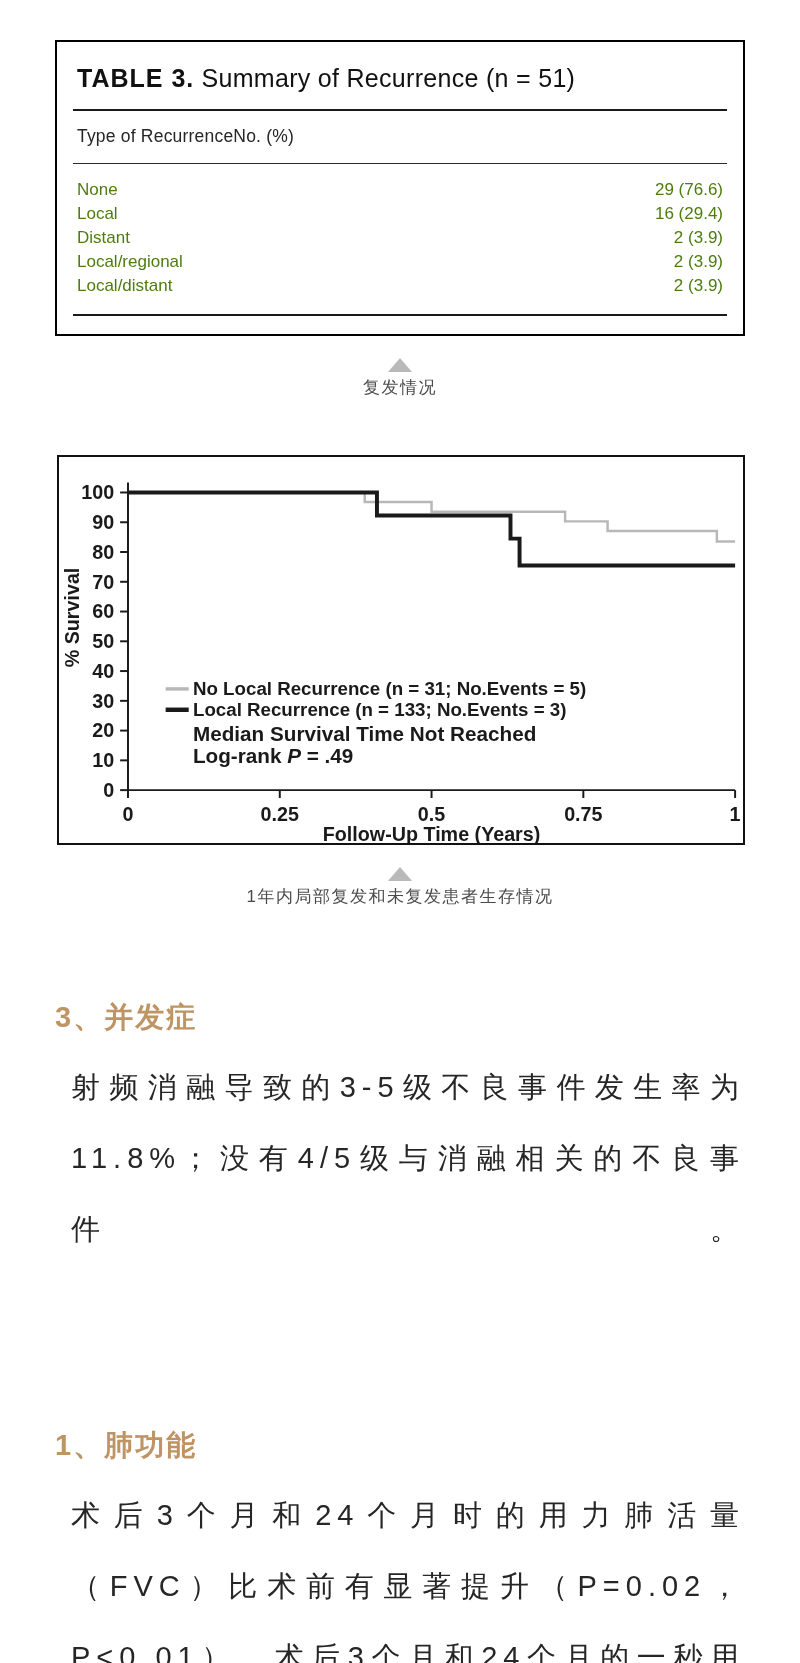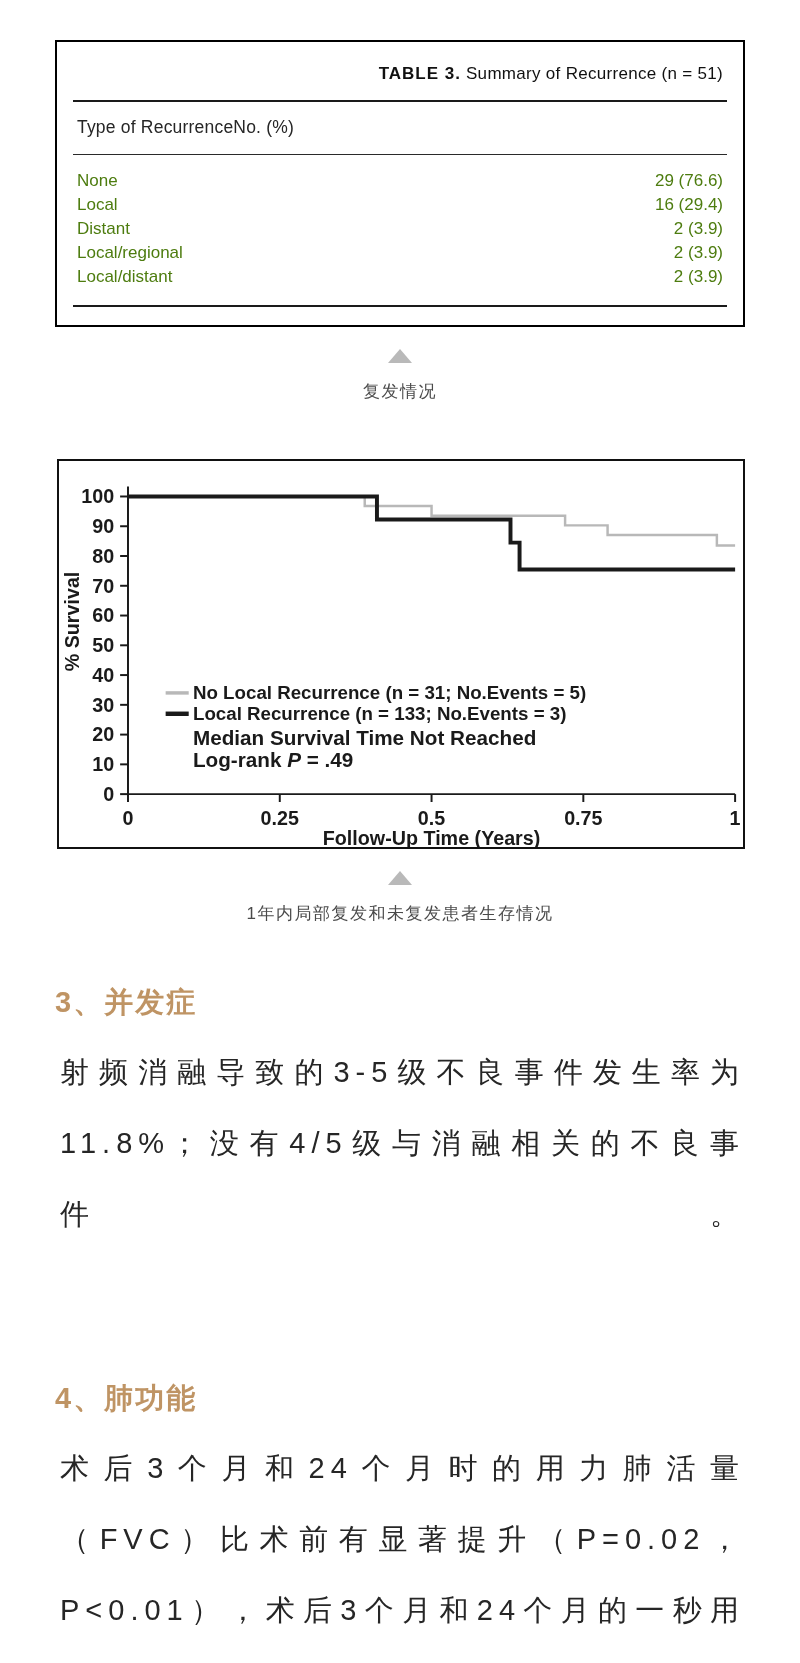--- a/index.html
+++ b/index.html
@@ -1,47 +1,47 @@
 <!DOCTYPE html>
 <html><head>
 <meta charset="utf-8">
 <style>
   html,body{margin:0;padding:0;background:#ffffff;width:800px;height:1663px;overflow:hidden;
     font-family:"Liberation Sans","DejaVu Sans",sans-serif;}
   .page{width:800px;position:relative;}
 
   
   .table-card{margin:40px 55px 0 55px;border:2px solid #000;padding:20px 16px 16px 16px;background:#fff;}
-  .table-title{font-size:17px;color:#111;padding:2px 4px 16px 4px;letter-spacing:.3px;text-align:right;}
+  .table-title{font-size:25px;color:#111;padding:2px 4px 16px 4px;letter-spacing:.3px;}
   .table-title .tt-label{font-weight:bold;letter-spacing:1px;}
   .rule{height:0;border:none;}
   .rule-thick{border-top:2.5px solid #1a1a1a;}
   .rule-thin{border-top:1.5px solid #2a2a2a;}
   .thead-row{display:flex;align-items:baseline;
     font-size:17.5px;color:#262626;padding:15px 4px 16px 4px;letter-spacing:.2px;}
   .tbody{padding:14px 4px 16px 4px;}
   .trow{display:flex;justify-content:space-between;font-size:17px;line-height:24px;color:#4d7c0f;}
   .tbody-bottom-gap{height:2px;}
 
   
   .fig-block{text-align:center;margin-top:22px;}
   .tri-up{display:inline-block;width:0;height:0;
     border-left:12px solid transparent;border-right:12px solid transparent;
     border-bottom:14px solid #b9b9b9;}
-  .fig-caption{margin-top:13px;font-size:17px;color:#4a4a4a;letter-spacing:1.5px;}
+  .fig-caption{font-size:17px;color:#4a4a4a;letter-spacing:1.5px;}
 
   
   .chart-card{margin:56px 55px 0 57px;border:2px solid #111;background:#fff;}
   .chart-card svg{display:block;width:100%;height:auto;}
 
   
   .sections{margin:0 55px;}
-  .sec-heading{color:#bf9464;font-size:29px;font-weight:bold;letter-spacing:2px;margin:58px 0 10px 0;}
+  .sec-heading{color:#bf9464;font-size:29px;font-weight:bold;letter-spacing:2px;margin:90px 0 10px 0;}
   .sec-para{font-size:29px;color:#262626;line-height:71px;letter-spacing:6px;
-    text-align:justify;text-justify:inter-character;margin:14px 0 0 5px;}
+    text-align:justify;text-justify:inter-character;margin:14px 0 0 16px;}
   .sec-para:after{content:"";display:inline-block;width:100%;}
 </style>
 </head>
 <body>
 
 <div class="page">
 
   <div class="table-card">
     <div class="table-title">
       <span class="tt-label">TABLE 3.</span>
@@ -143,17 +143,17 @@
 
   <div class="fig-block">
     <span class="tri-up"></span>
     <div class="fig-caption">1年内局部复发和未复发患者生存情况</div>
   </div>
 
   <div class="sections">
     <div class="sec-heading">3、并发症</div>
     <p class="sec-para">射频消融导致的3-5级不良事件发生率为11.8%；没有4/5级与消融相关的不良事件。</p>
 
-    <div class="sec-heading">4、肺功能</div>
+    <div class="sec-heading">1、肺功能</div>
     <p class="sec-para">术后3个月和24个月时的用力肺活量（FVC）比术前有显著提升（P=0.02，P&lt;0.01），术后3个月和24个月的一秒用力呼气量（FEV1）或一氧化碳弥散量(DLCO)与术前相比未见显著差异。</p>
   </div>
 
 </div>
 
 </body></html>

